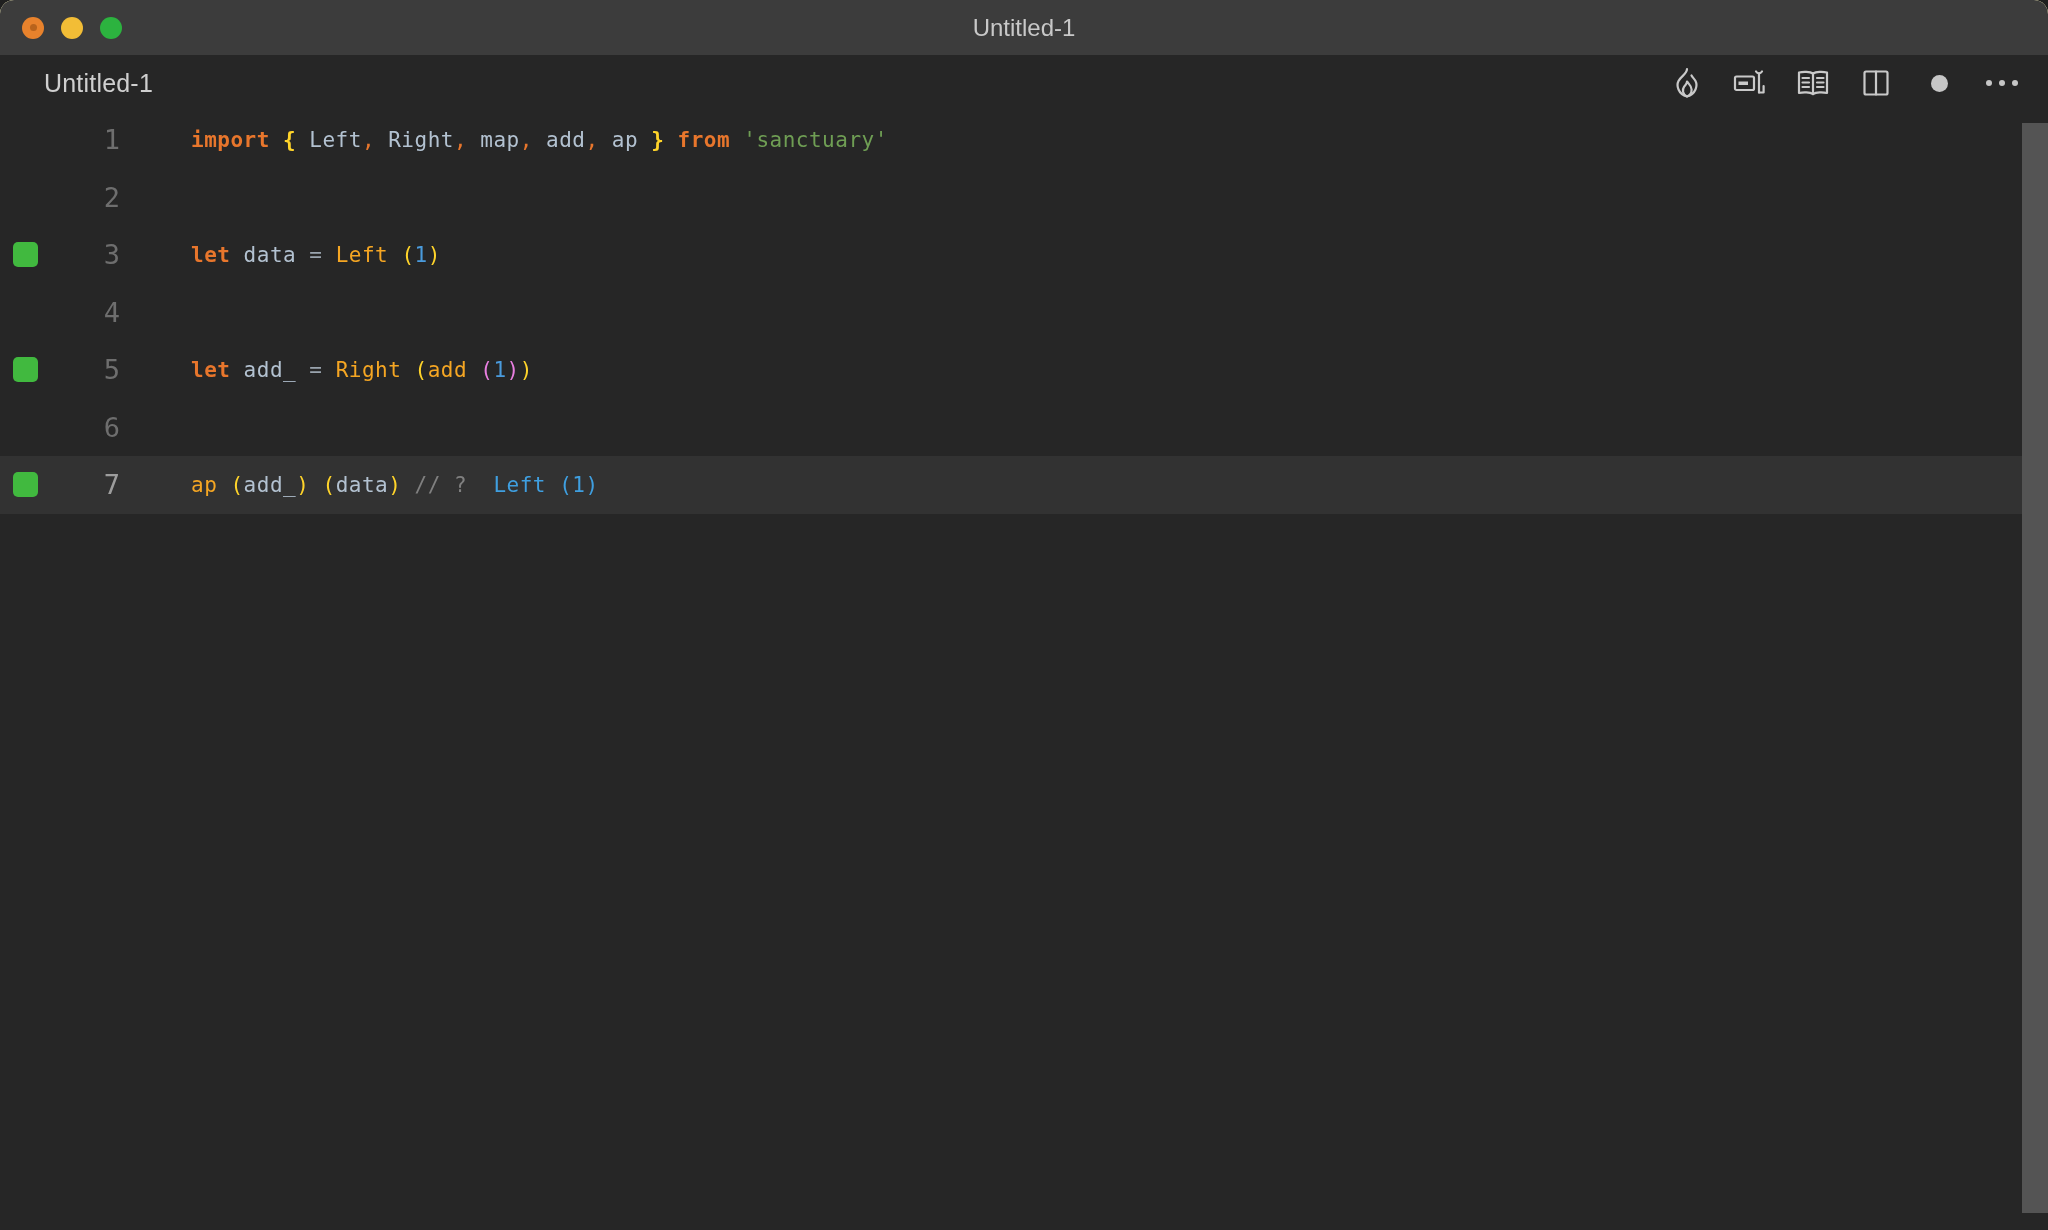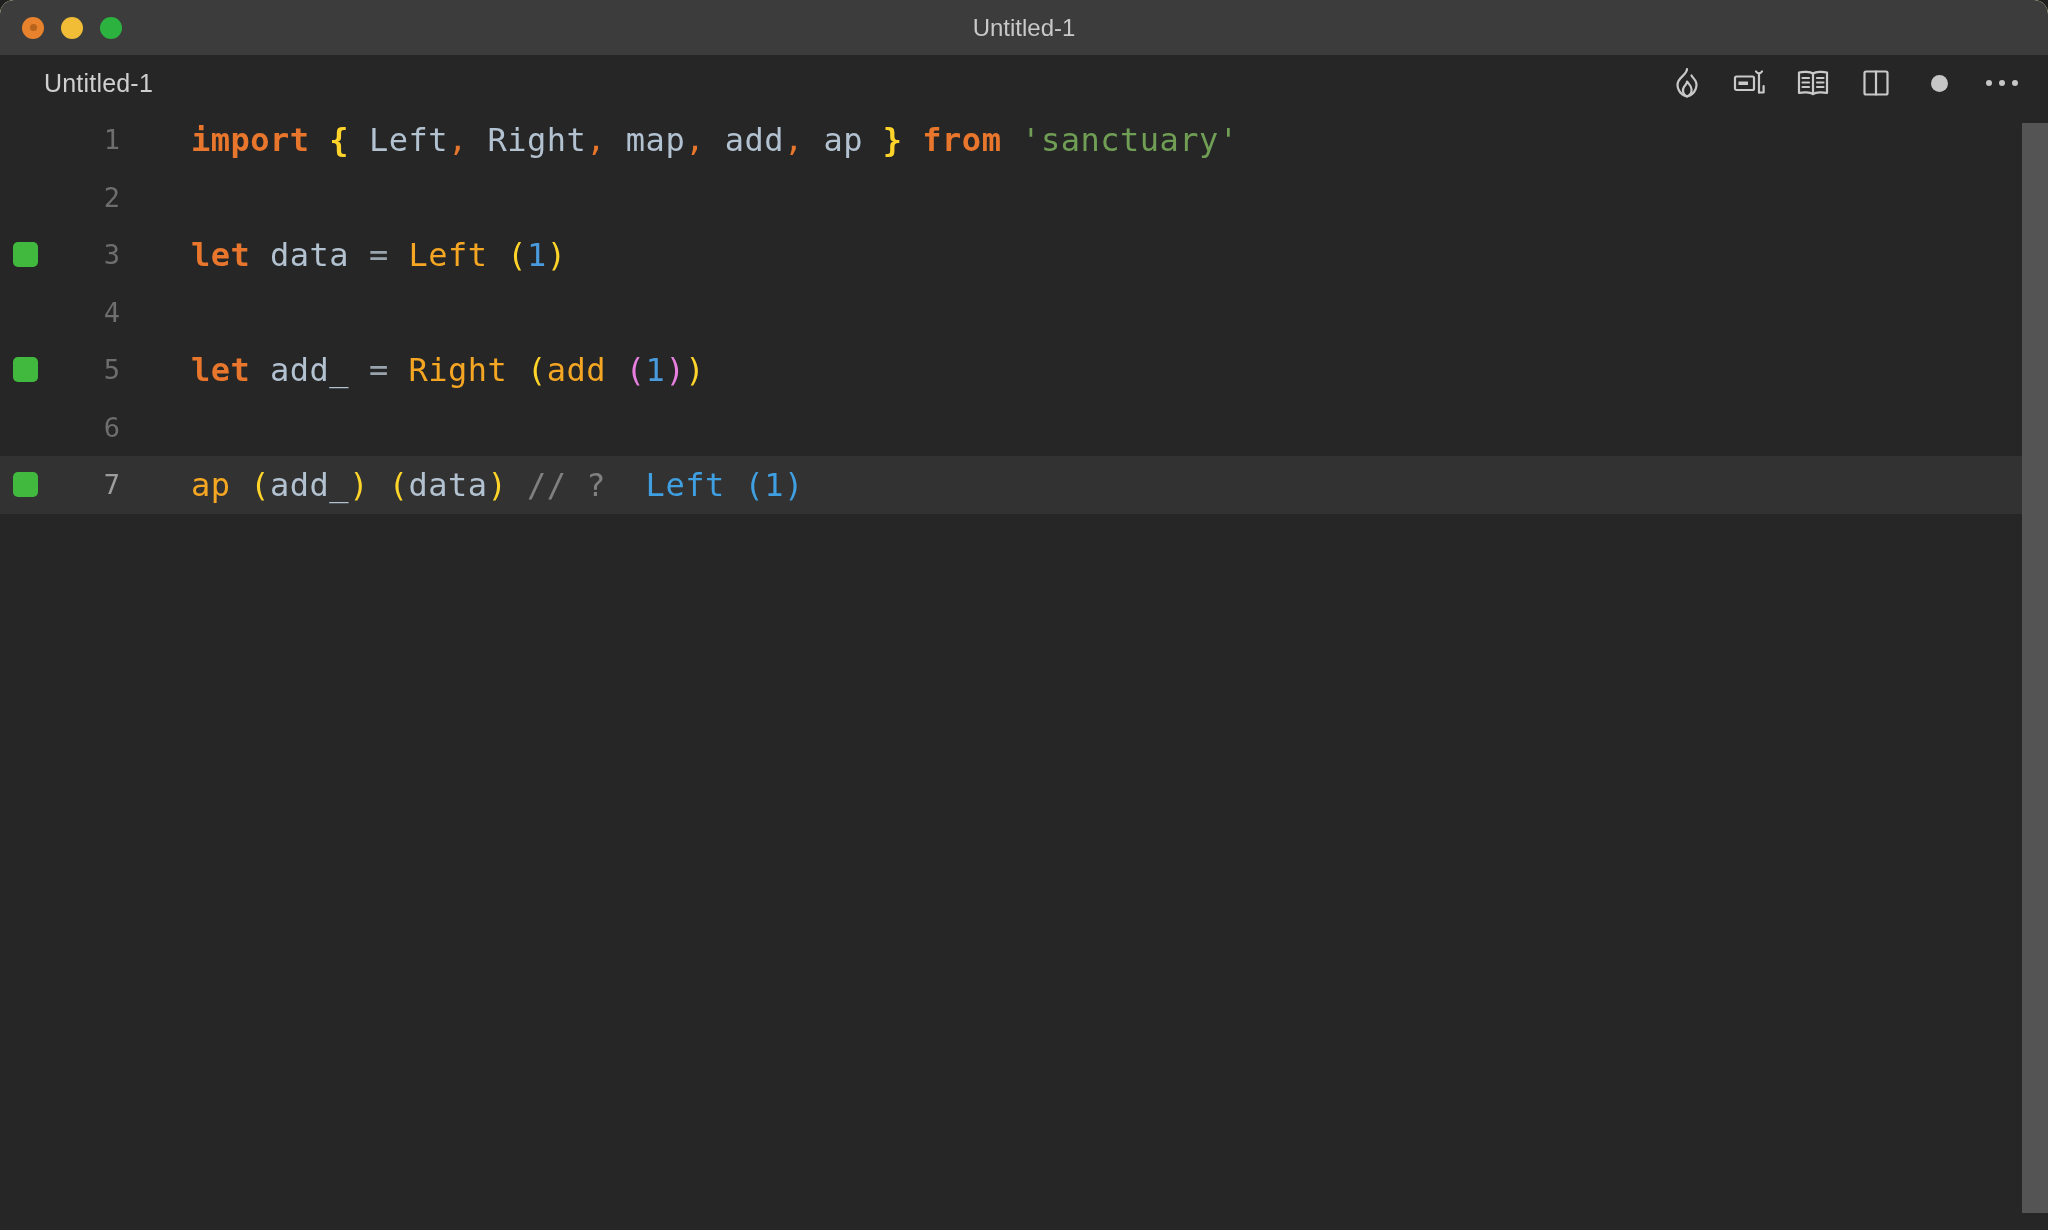--- a/index.html
+++ b/index.html
@@ -144,21 +144,21 @@
     font-family: "DejaVu Sans Mono", monospace;
     flex: 0 0 128px;
     box-sizing: border-box;
     padding-right: 8px;
   }
   .code-line.active .linenum { color: #9d9d9d; }
 
   .code-text {
     padding-left: 63px;
     font-family: "DejaVu Sans Mono", monospace;
-    font-size: 32px;
+    font-size: 21px;
     letter-spacing: 0.5px;
     color: #b9c3cd;
   }
 
   
   .t-kw       { color: #e8762c; font-weight: bold; }
   .t-ident    { color: #b3c2d1; }
   .t-punc     { color: #e8762c; }
   .t-brace    { color: #ffd42a; font-weight: bold; }
   .t-string   { color: #6f9e54; }

